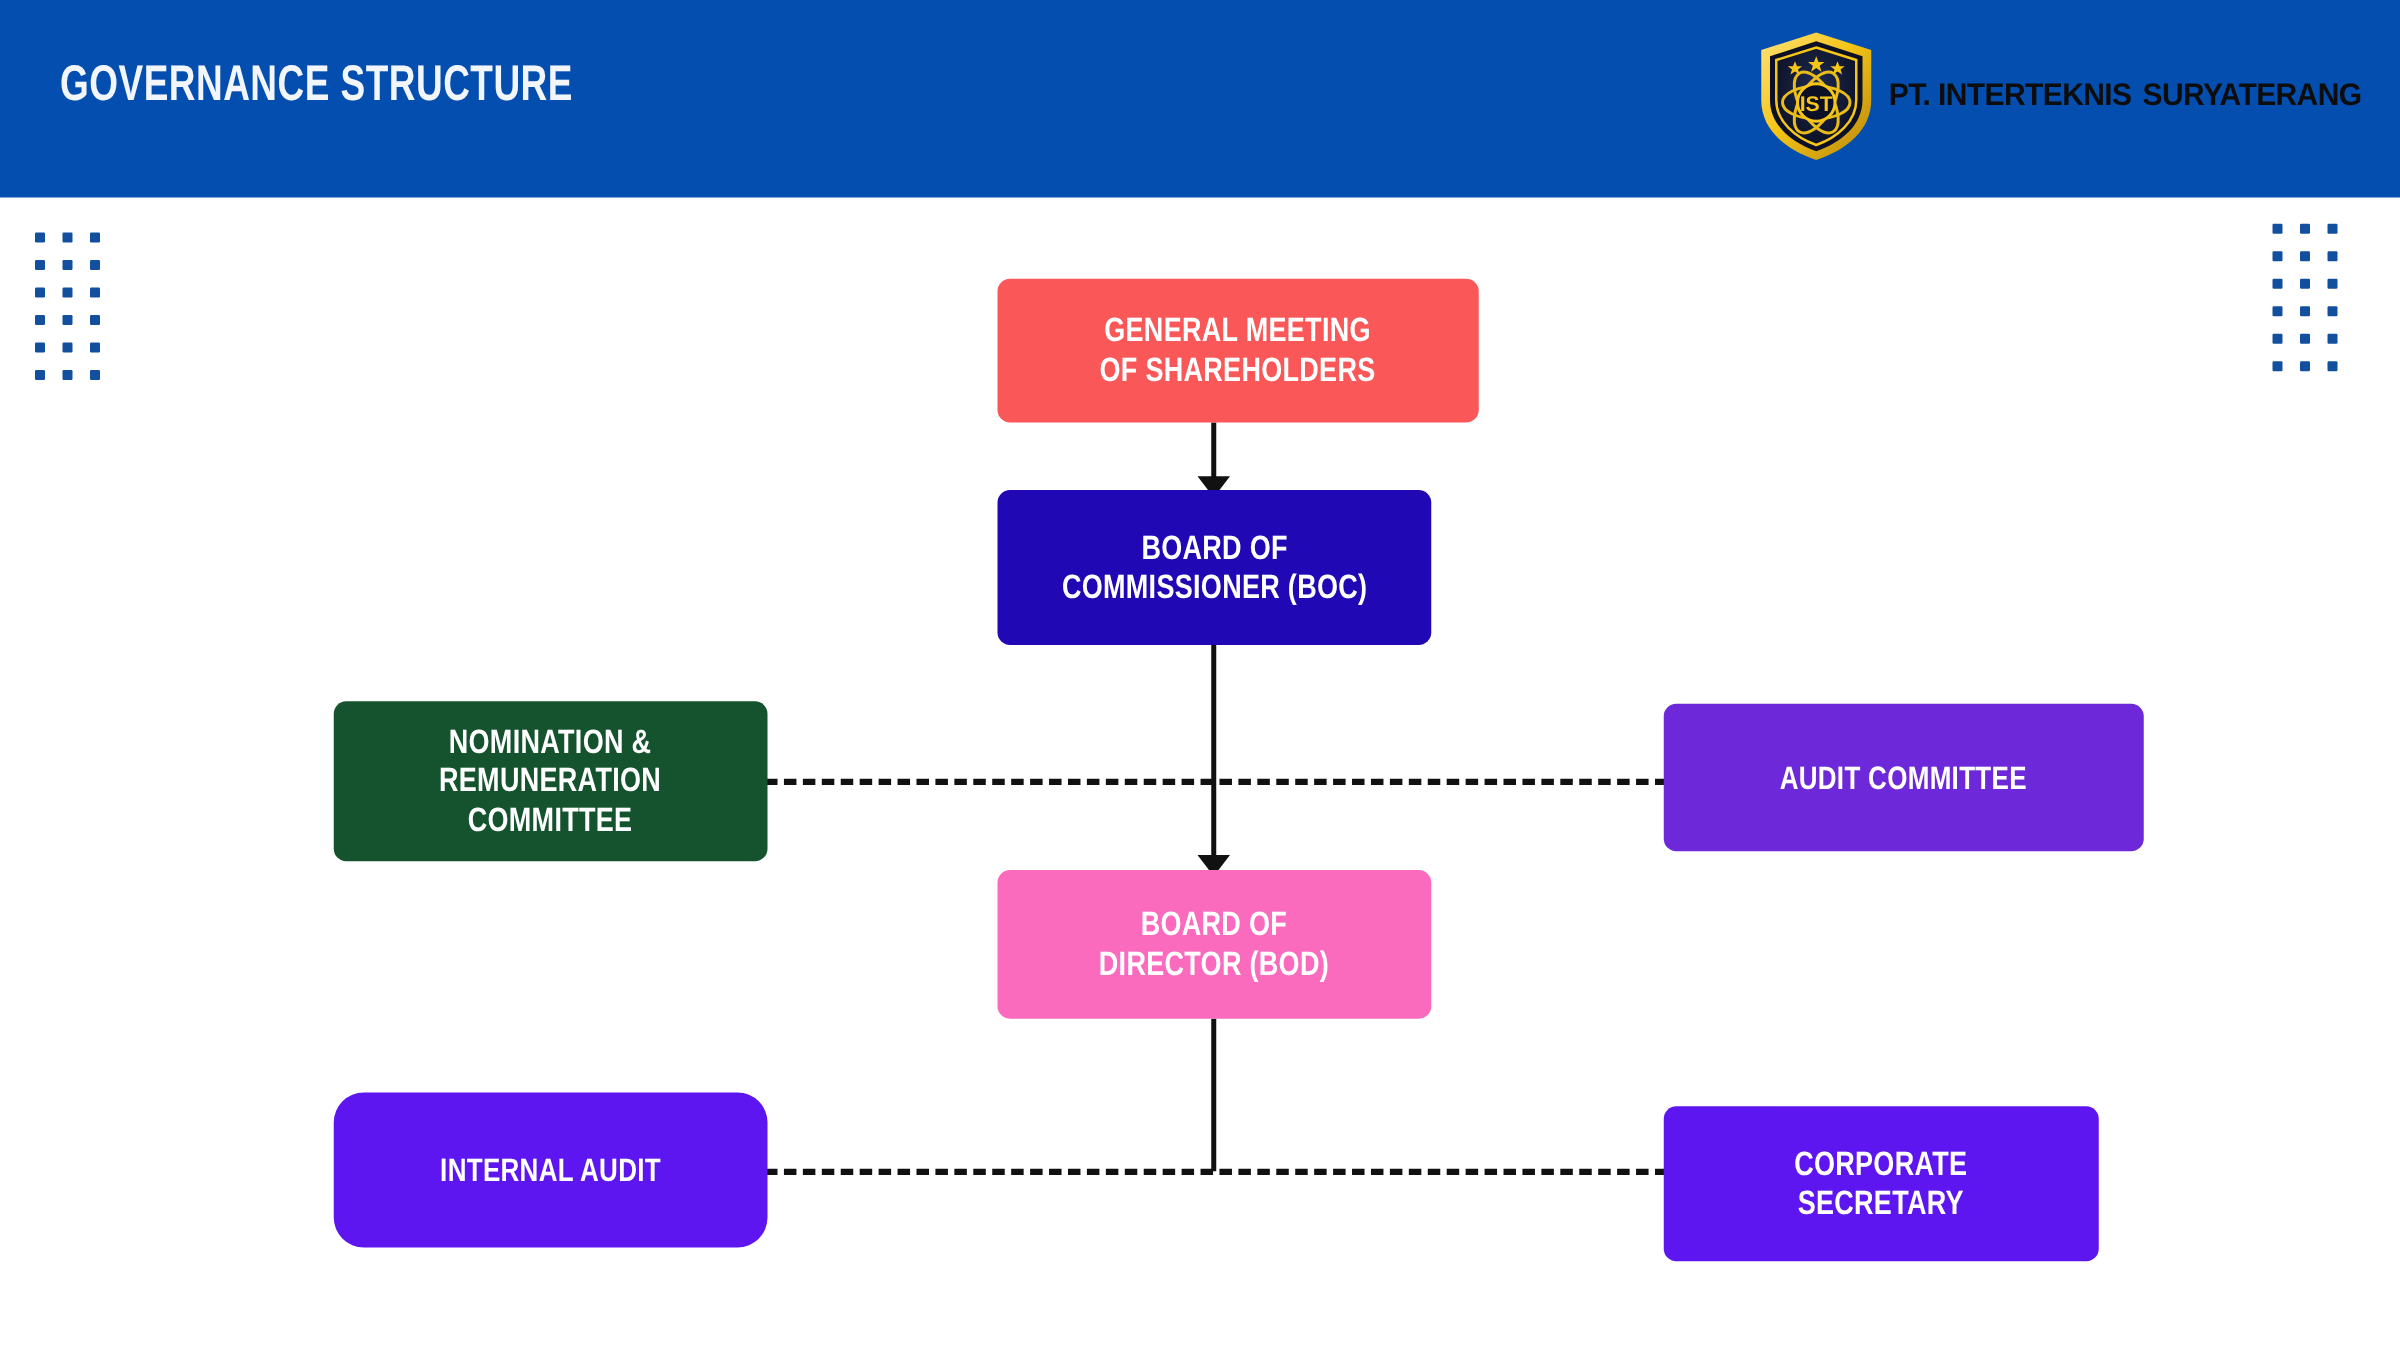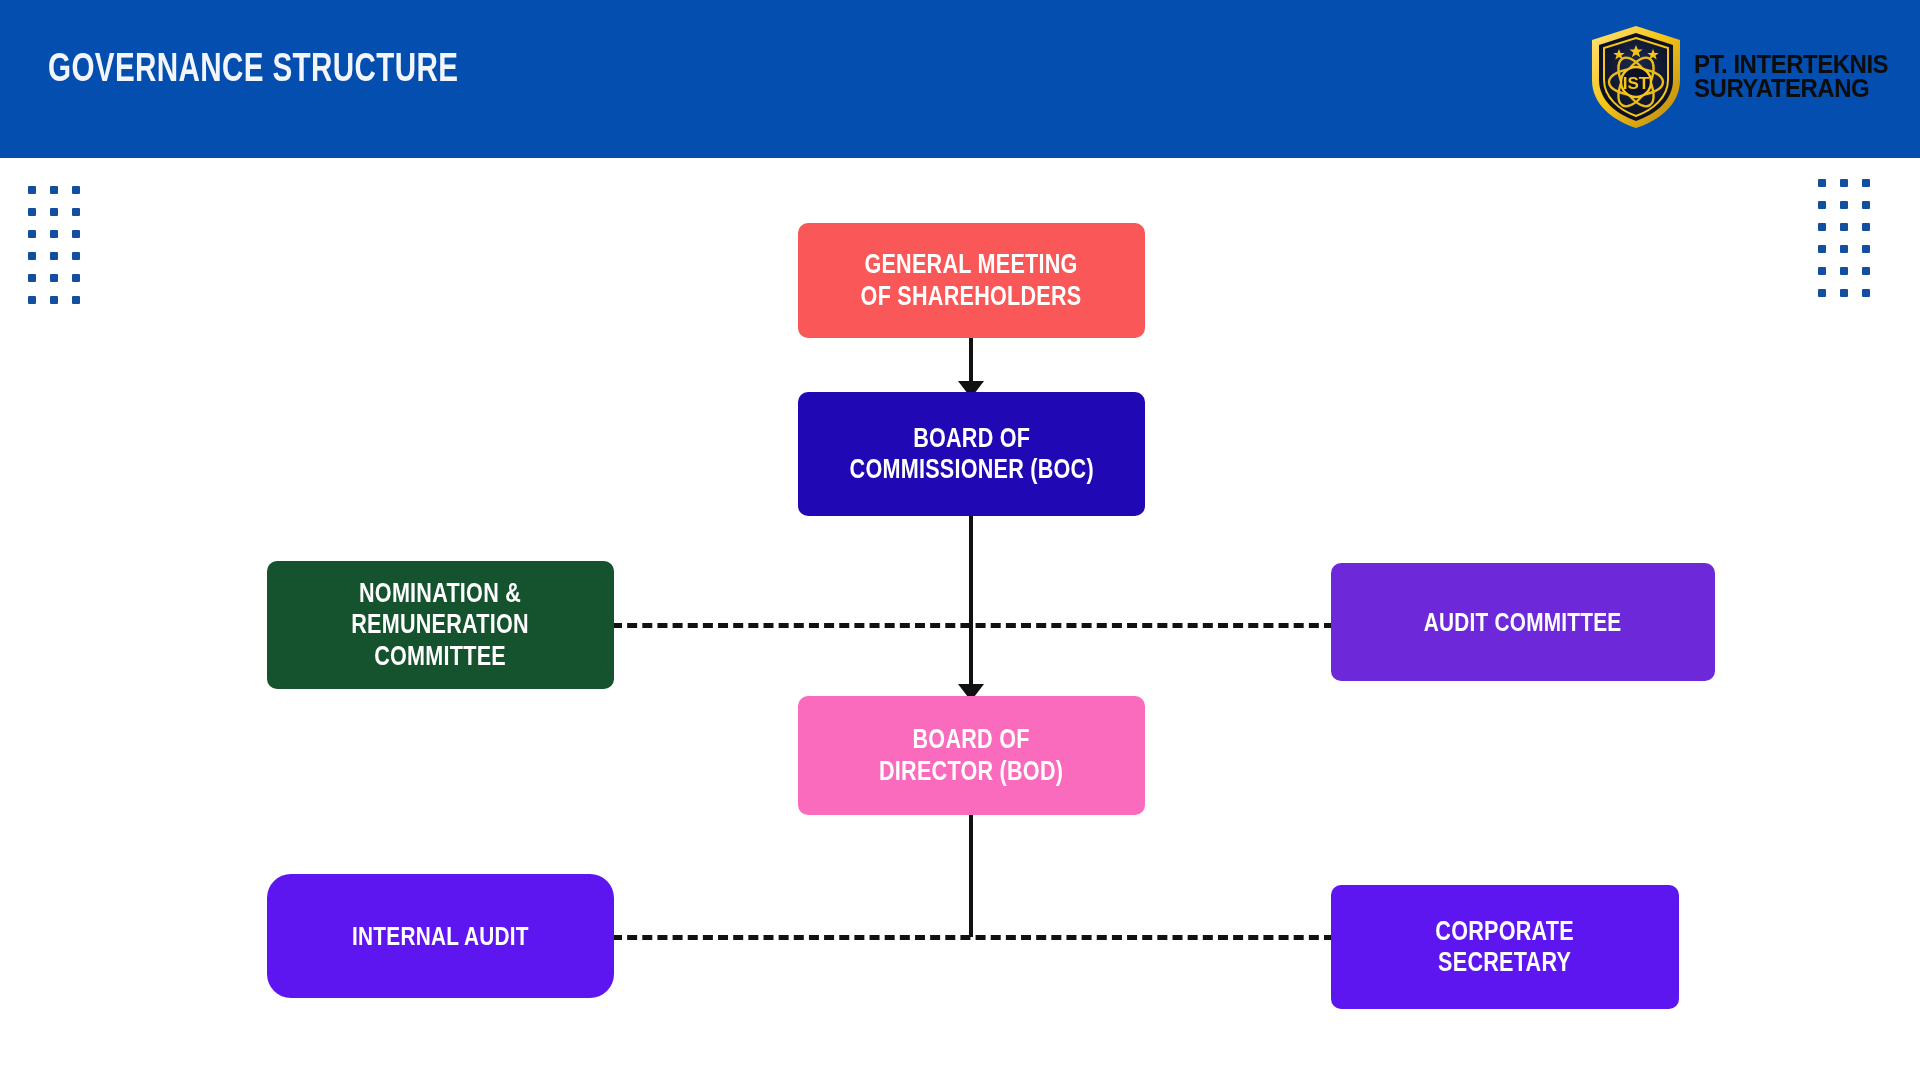--- a/index.html
+++ b/index.html
@@ -44,21 +44,21 @@
     display:flex;
     align-items:center;
     gap:10px;
   }
   .shield {
     position:relative;
     width:96px; height:106px;
   }
   .logo-text {
     display:flex;
-    flex-direction:column;
+    flex-direction:row;
     justify-content:center;
     line-height:0.95;
   }
   .logo-line {
     font-size:25px;
     font-weight:bold;
     color:#0d0d0d;
     letter-spacing:-0.5px;
     white-space:nowrap;
     transform:scaleX(0.96);
@@ -94,21 +94,21 @@
   .node .label {
     font-size:27px;
     font-weight:bold;
     line-height:1.16;
     letter-spacing:0.3px;
     transform:scaleX(0.80);
     white-space:pre-line;
   }
   .node.small .label { font-size:26px; }
 
-  #node-gms  { left:798px;  top:223px; width:347px; height:115px; background:#FA5758; }
+  #node-gms  { left:798px;  top:223px; width:385px; height:115px; background:#FA5758; }
   #node-boc  { left:798px;  top:392px; width:347px; height:124px; background:#2008B4; }
   #node-nrc  { left:267px;  top:561px; width:347px; height:128px; background:#14532d; }
   #node-ac   { left:1331px; top:563px; width:384px; height:118px; background:#6d28d9; }
   #node-bod  { left:798px;  top:696px; width:347px; height:119px; background:#FA6BBE; }
   #node-ia   { left:267px;  top:874px; width:347px; height:124px; background:#5D16F0;border-radius:24px; }
   #node-cs   { left:1331px; top:869px; width:348px; height:124px; background:#5D16F0;margin-top:16px; }
 
   
   .vline {
     position:absolute;

